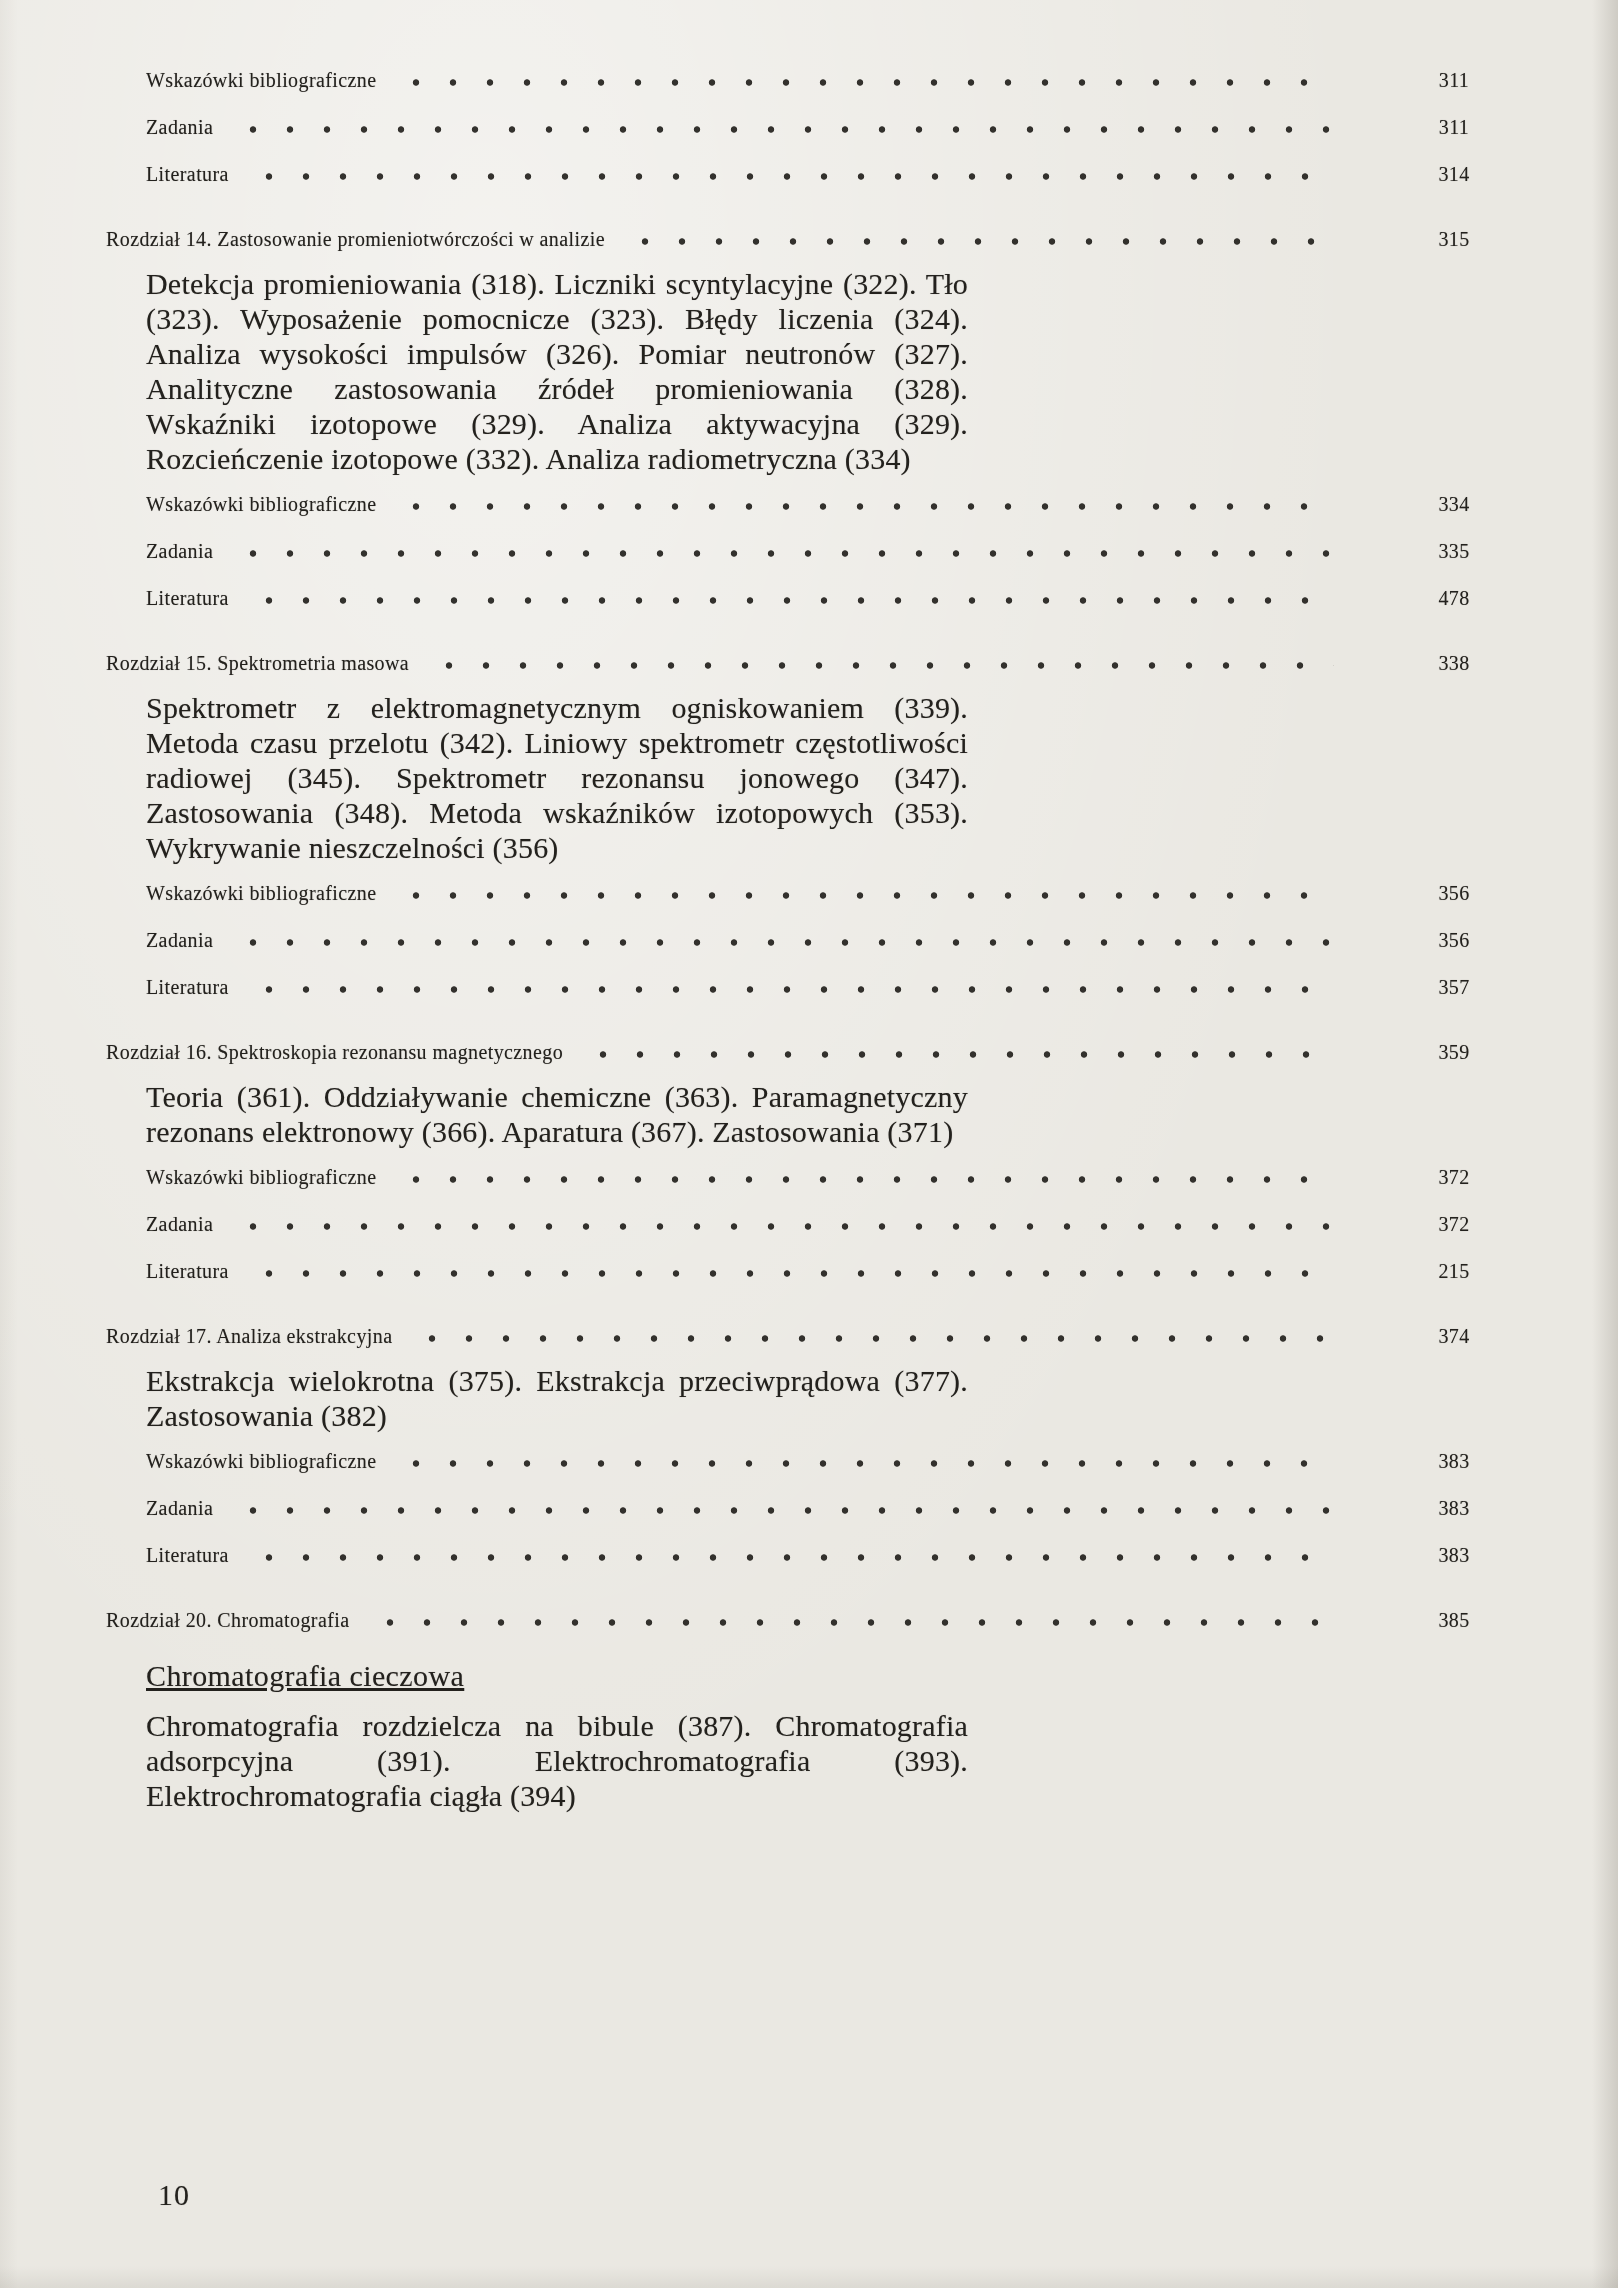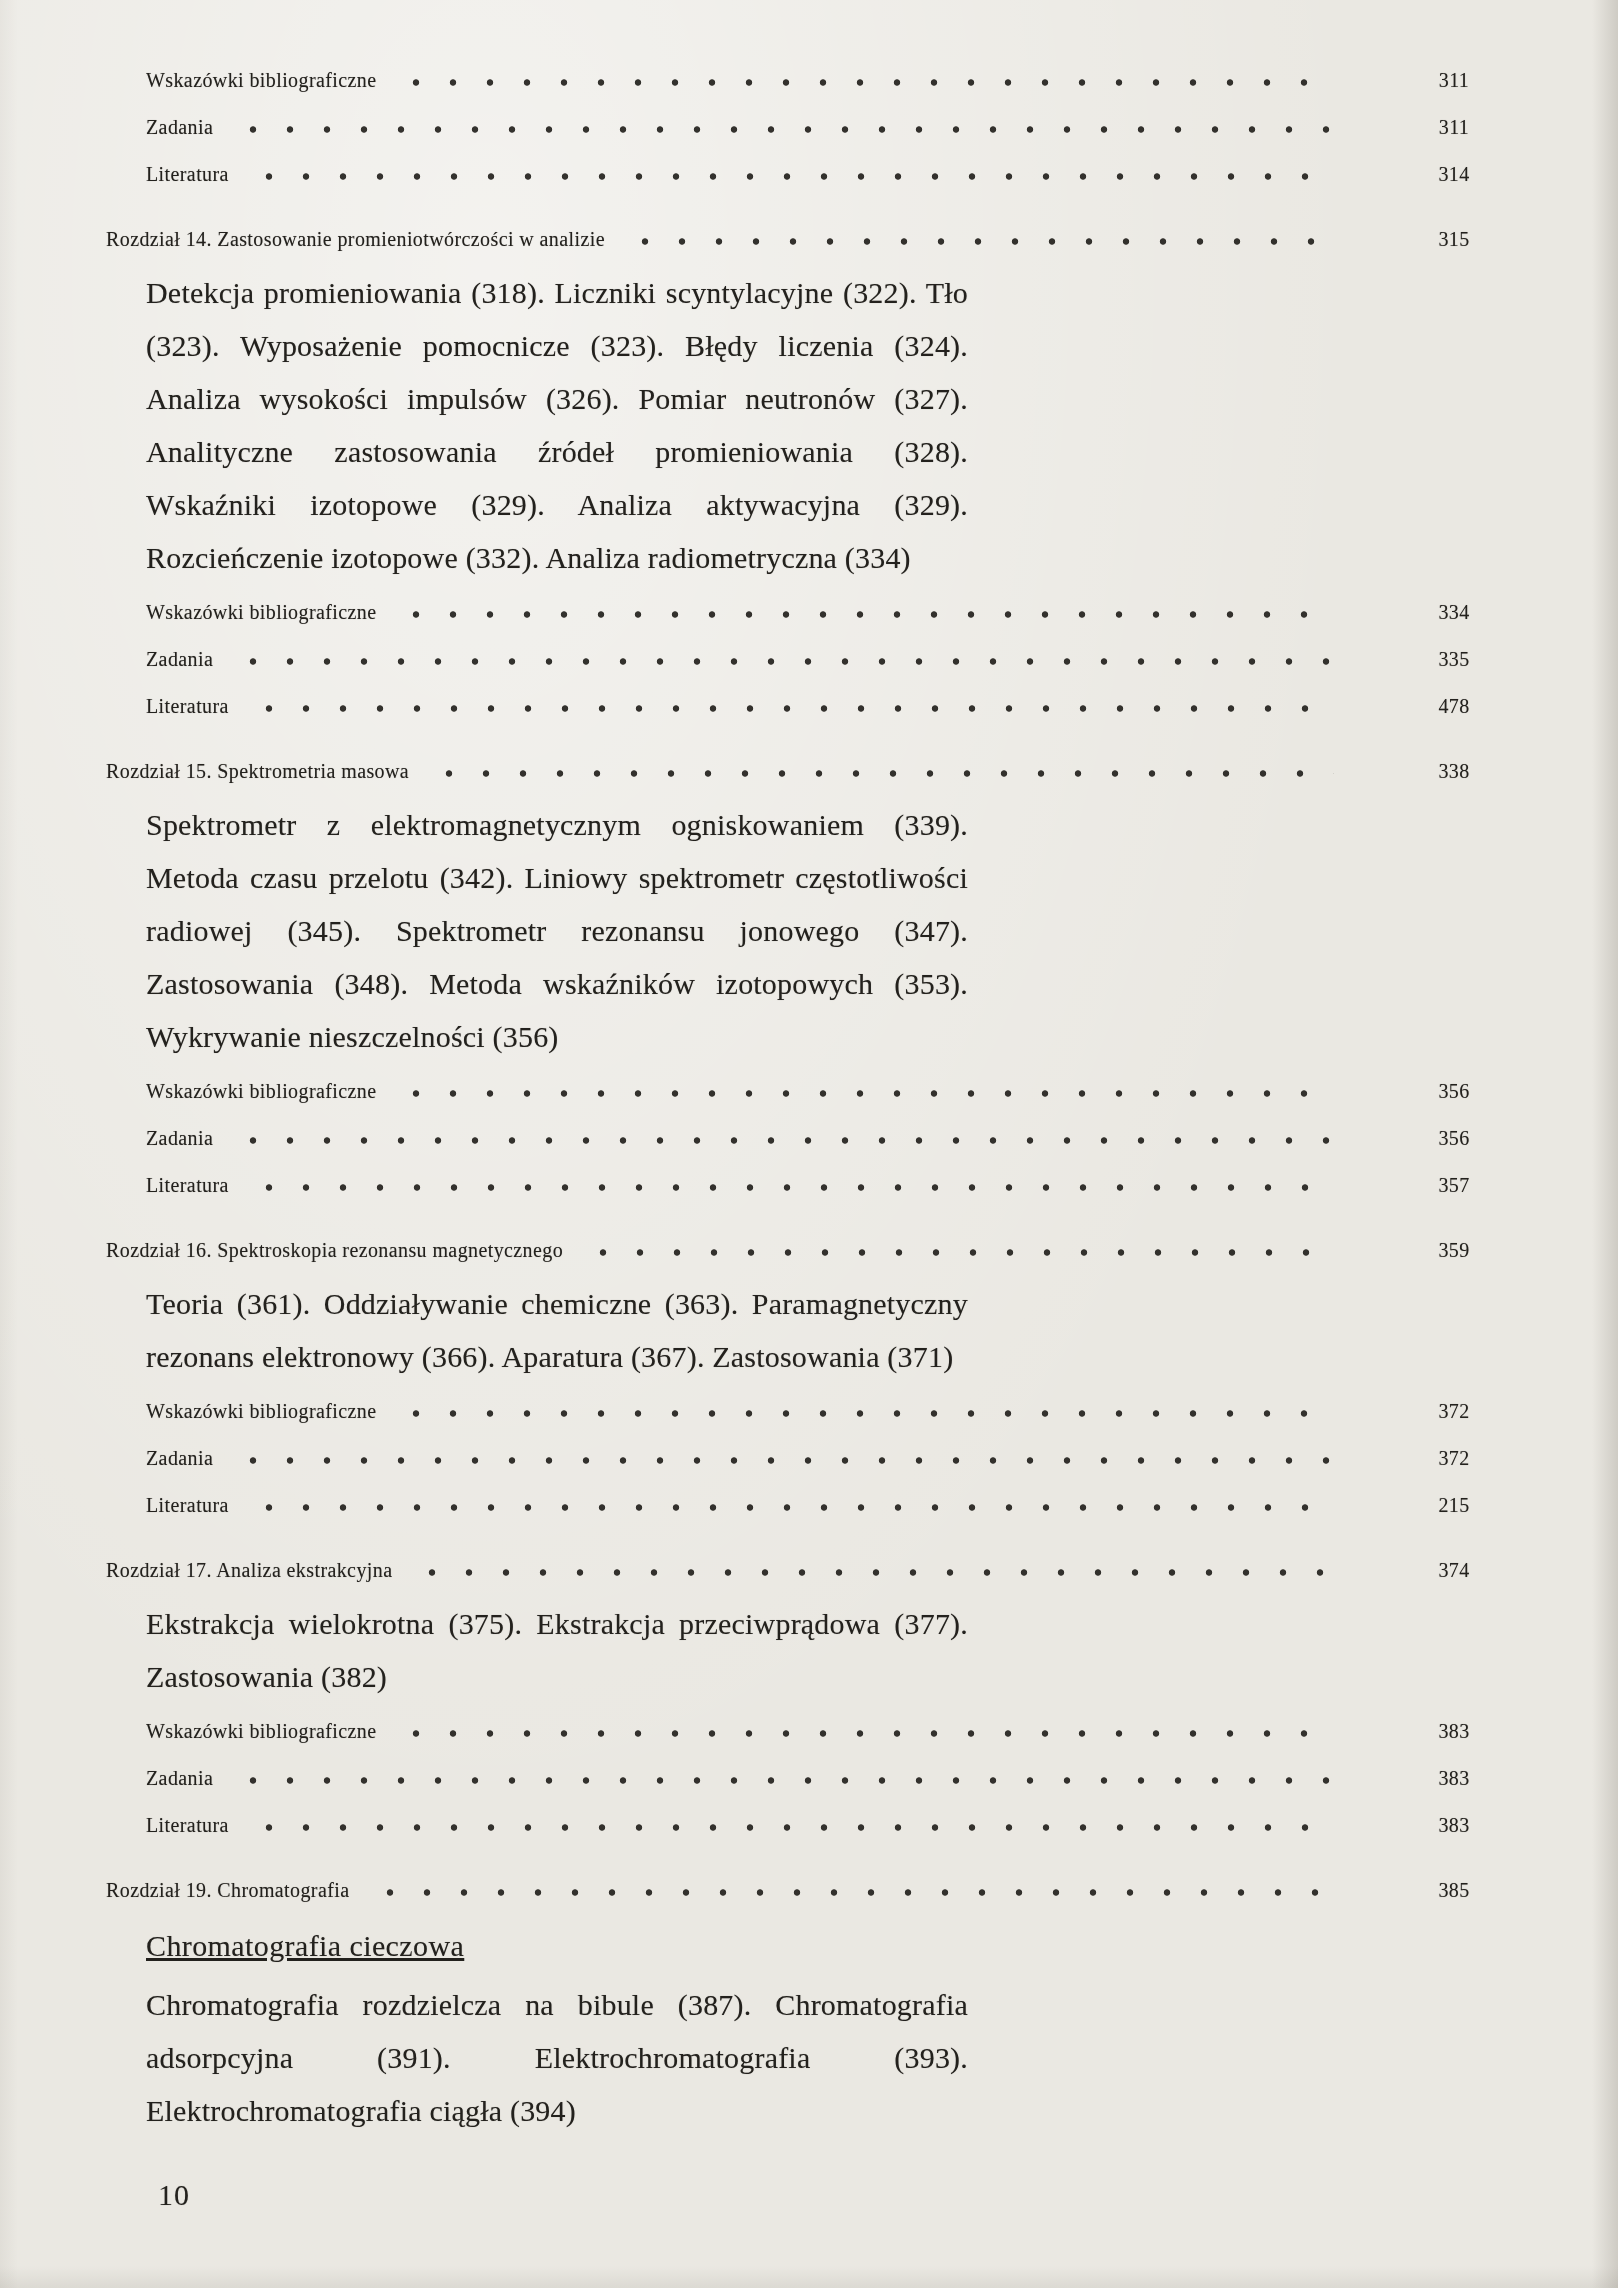--- a/index.html
+++ b/index.html
@@ -56,21 +56,21 @@
     font-size:30px;
     line-height:57px;
     letter-spacing:.4px;
     text-shadow:0 0 1px rgba(20,18,14,.28);
     text-decoration:underline;
   }
   .description{
     margin:4px 0 6px 40px;
     width:822px;
     font-size:30px;
-    line-height:53px;
+    line-height:35px;
     letter-spacing:.2px;
     text-align:justify;
     text-shadow:0 0 1px rgba(20,18,14,.28);
   }
   .entries{margin-top:2px;}
   .footer-pagenum{
     position:absolute;
     left:158px;top:2178px;
     font-size:30px;
     letter-spacing:1px;
@@ -213,21 +213,21 @@
   <div class="toc-row entry">
     <span class="label">Literatura</span>
     <span class="leader"></span>
     <span class="pagenum">383</span>
   </div>
 </div>
   </section>
 
   <section class="chapter">
     <div class="toc-row heading">
-      <span class="label">Rozdział 19. Chromatografia</span>
+      <span class="label">Rozdział 20. Chromatografia</span>
       <span class="leader"></span>
       <span class="pagenum">385</span>
     </div>
     <p class="subheading">Chromatografia cieczowa</p>
     <p class="description">Chromatografia rozdzielcza na bibule (387). Chromatografia adsorpcyjna (391). Elektrochromatografia (393). Elektrochromatografia ciągła (394)</p>
     <div class="entries"></div>
   </section>
 </div>
 </main>
 

